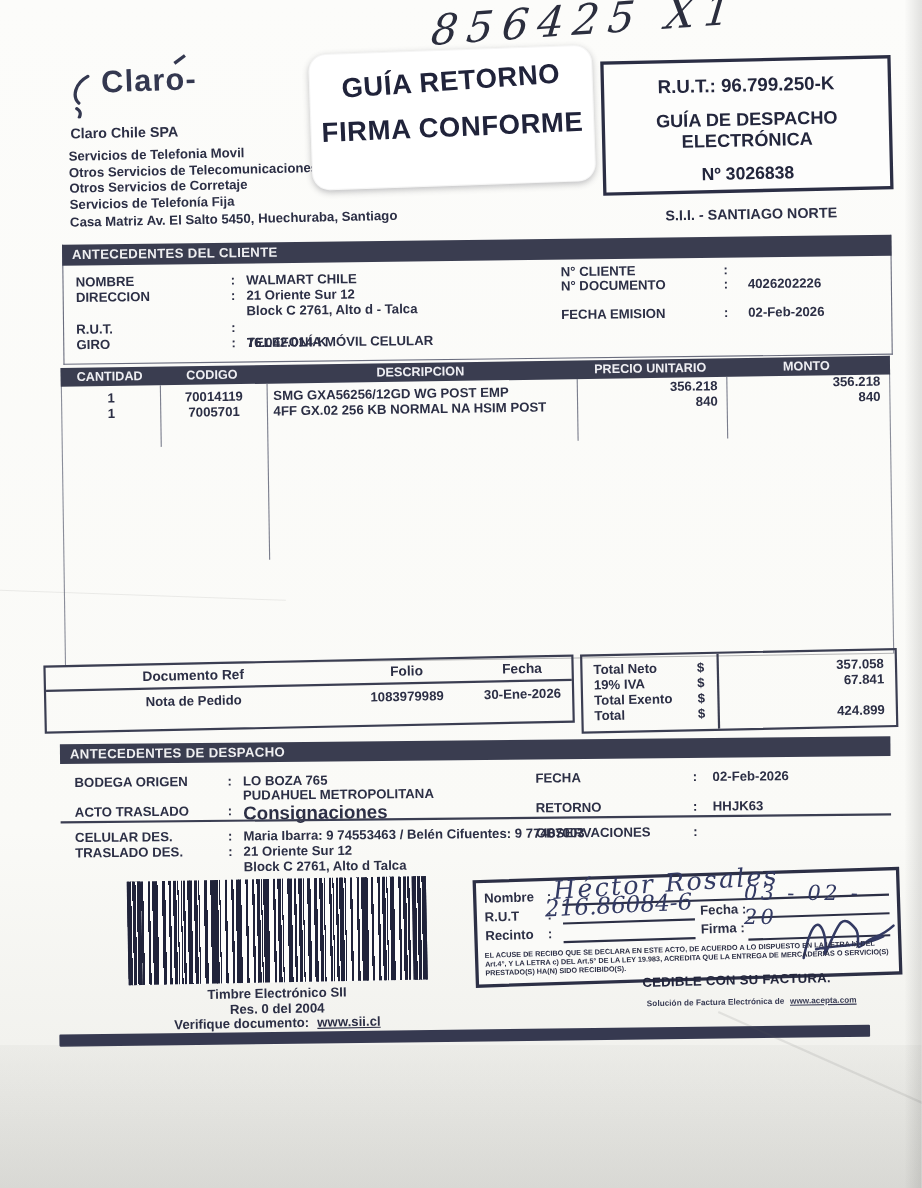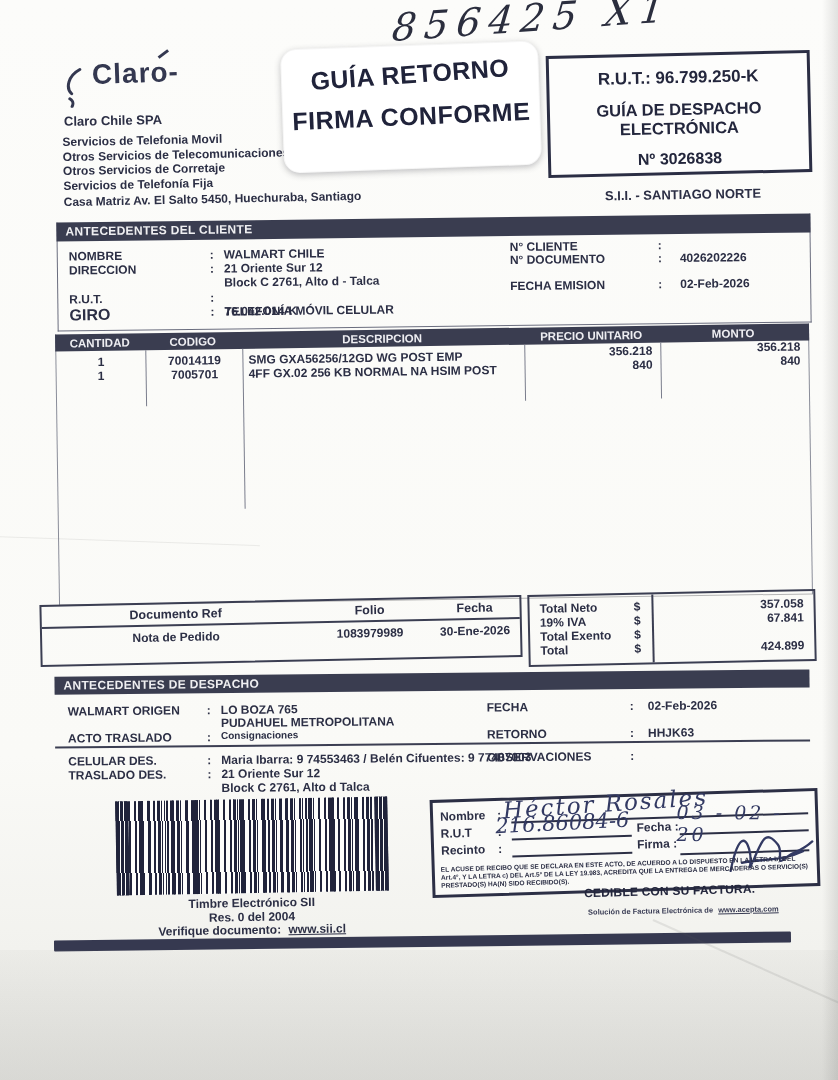--- a/index.html
+++ b/index.html
@@ -85,21 +85,21 @@
     <span class="abs b" style="left:11px;top:27px;font-size:12px;">NOMBRE</span>
     <span class="abs b" style="left:152px;top:27px;font-size:12px;">:</span>
     <span class="abs b" style="left:166px;top:27px;font-size:12px;">WALMART CHILE</span>
     <span class="abs b" style="left:11px;top:41px;font-size:12px;">DIRECCION</span>
     <span class="abs b" style="left:152px;top:41px;font-size:12px;">:</span>
     <span class="abs b" style="left:166px;top:41px;font-size:12px;">21 Oriente Sur 12</span>
     <span class="abs b" style="left:166px;top:55px;font-size:12px;">Block C 2761, Alto d -  Talca</span>
     <span class="abs b" style="left:11px;top:70px;font-size:12px;">R.U.T.</span>
     <span class="abs b" style="left:152px;top:70px;font-size:12px;">:</span>
     <span class="abs b" style="left:166px;top:84px;font-size:12px;">76.042.014-K</span>
-    <span class="abs b" style="left:11px;top:84px;font-size:16px;">GIRO</span>
+    <span class="abs b" style="left:11px;top:84px;font-size:12px;">GIRO</span>
     <span class="abs b" style="left:152px;top:84px;font-size:12px;">:</span>
     <span class="abs b" style="left:166px;top:84px;font-size:12px;">TELEFONÍA MÓVIL CELULAR</span>
     <span class="abs b" style="left:452px;top:23px;font-size:12px;">N° CLIENTE</span>
     <span class="abs b" style="left:600px;top:23px;font-size:12px;">:</span>
     <span class="abs b" style="left:452px;top:36px;font-size:12px;">N° DOCUMENTO</span>
     <span class="abs b" style="left:600px;top:36px;font-size:12px;">:</span>
     <span class="abs b" style="left:622px;top:36px;font-size:12px;">4026202226</span>
     <span class="abs b" style="left:452px;top:62px;font-size:12px;">FECHA EMISION</span>
     <span class="abs b" style="left:600px;top:62px;font-size:12px;">:</span>
     <span class="abs b" style="left:622px;top:62px;font-size:12px;">02-Feb-2026</span>
@@ -152,27 +152,27 @@
     <span class="abs sb" style="left:10px;top:33px;font-size:12px;">Total Exento</span>
     <span class="abs sb" style="left:104px;top:33px;font-size:12px;">$</span>
     <span class="abs sb rt" style="right:10px;top:33px;width:140px;font-size:12px;"></span>
     <span class="abs sb" style="left:10px;top:47px;font-size:12px;">Total</span>
     <span class="abs sb" style="left:104px;top:47px;font-size:12px;">$</span>
     <span class="abs sb rt" style="right:10px;top:47px;width:140px;font-size:12px;">424.899</span>
   </div>
 
   <div class="abs" style="left:55px;top:673px;width:755px;height:122px;transform:rotate(-.55deg);">
     <div class="abs banner" style="left:0;top:0;width:755px;height:18px;line-height:18px;">ANTECEDENTES DE DESPACHO</div>
-    <span class="abs b" style="left:13px;top:28px;font-size:12px;">WALMART ORIGEN</span>
+    <span class="abs b" style="left:13px;top:28px;font-size:12px;">BODEGA ORIGEN</span>
     <span class="abs b" style="left:152px;top:28px;font-size:12px;">:</span>
     <span class="abs b" style="left:166px;top:28px;font-size:12px;">LO BOZA 765</span>
     <span class="abs b" style="left:166px;top:41px;font-size:12px;">PUDAHUEL  METROPOLITANA</span>
     <span class="abs b" style="left:13px;top:55px;font-size:12px;">ACTO TRASLADO</span>
     <span class="abs b" style="left:152px;top:55px;font-size:12px;">:</span>
-    <span class="abs b" style="left:166px;top:55px;font-size:10px;">Consignaciones</span>
+    <span class="abs b" style="left:166px;top:55px;font-size:17px;">Consignaciones</span>
     <span class="abs b" style="left:432px;top:28px;font-size:12px;">FECHA</span>
     <span class="abs b" style="left:575px;top:28px;font-size:12px;">:</span>
     <span class="abs b" style="left:593px;top:28px;font-size:12px;">02-Feb-2026</span>
     <span class="abs b" style="left:432px;top:55px;font-size:12px;">RETORNO</span>
     <span class="abs b" style="left:575px;top:55px;font-size:12px;">:</span>
     <span class="abs b" style="left:593px;top:55px;font-size:12px;">HHJK63</span>
     <div class="abs" style="left:0;top:70px;width:755px;height:2px;background:#3b3e52;"></div>
     <span class="abs b" style="left:13px;top:78px;font-size:12px;">CELULAR DES.</span>
     <span class="abs b" style="left:152px;top:78px;font-size:12px;">:</span>
     <span class="abs b" style="left:166px;top:78px;font-size:12px;">Maria Ibarra: 9 74553463 / Belén Cifuentes: 9 77407003</span>

